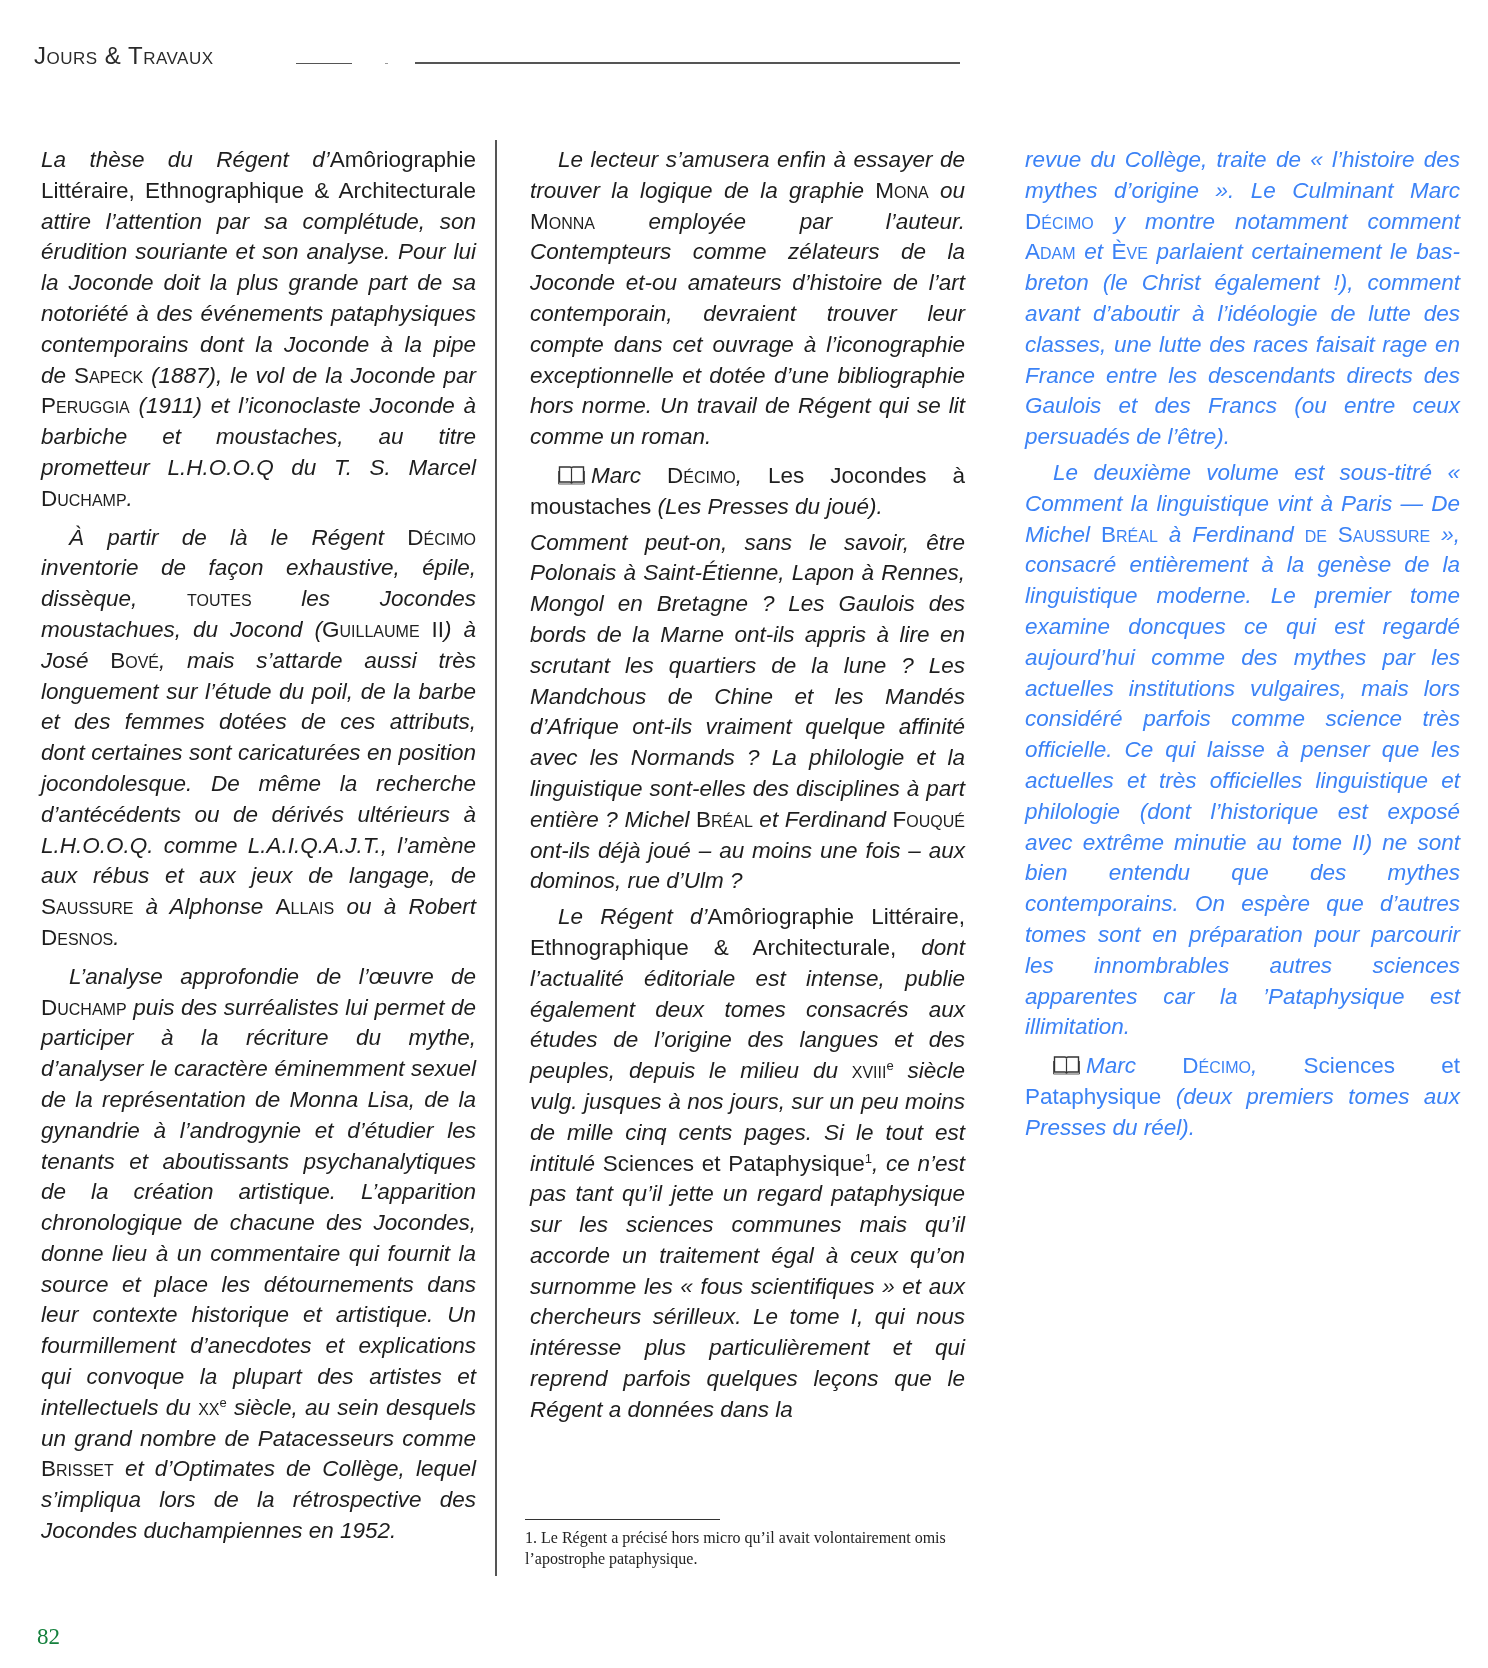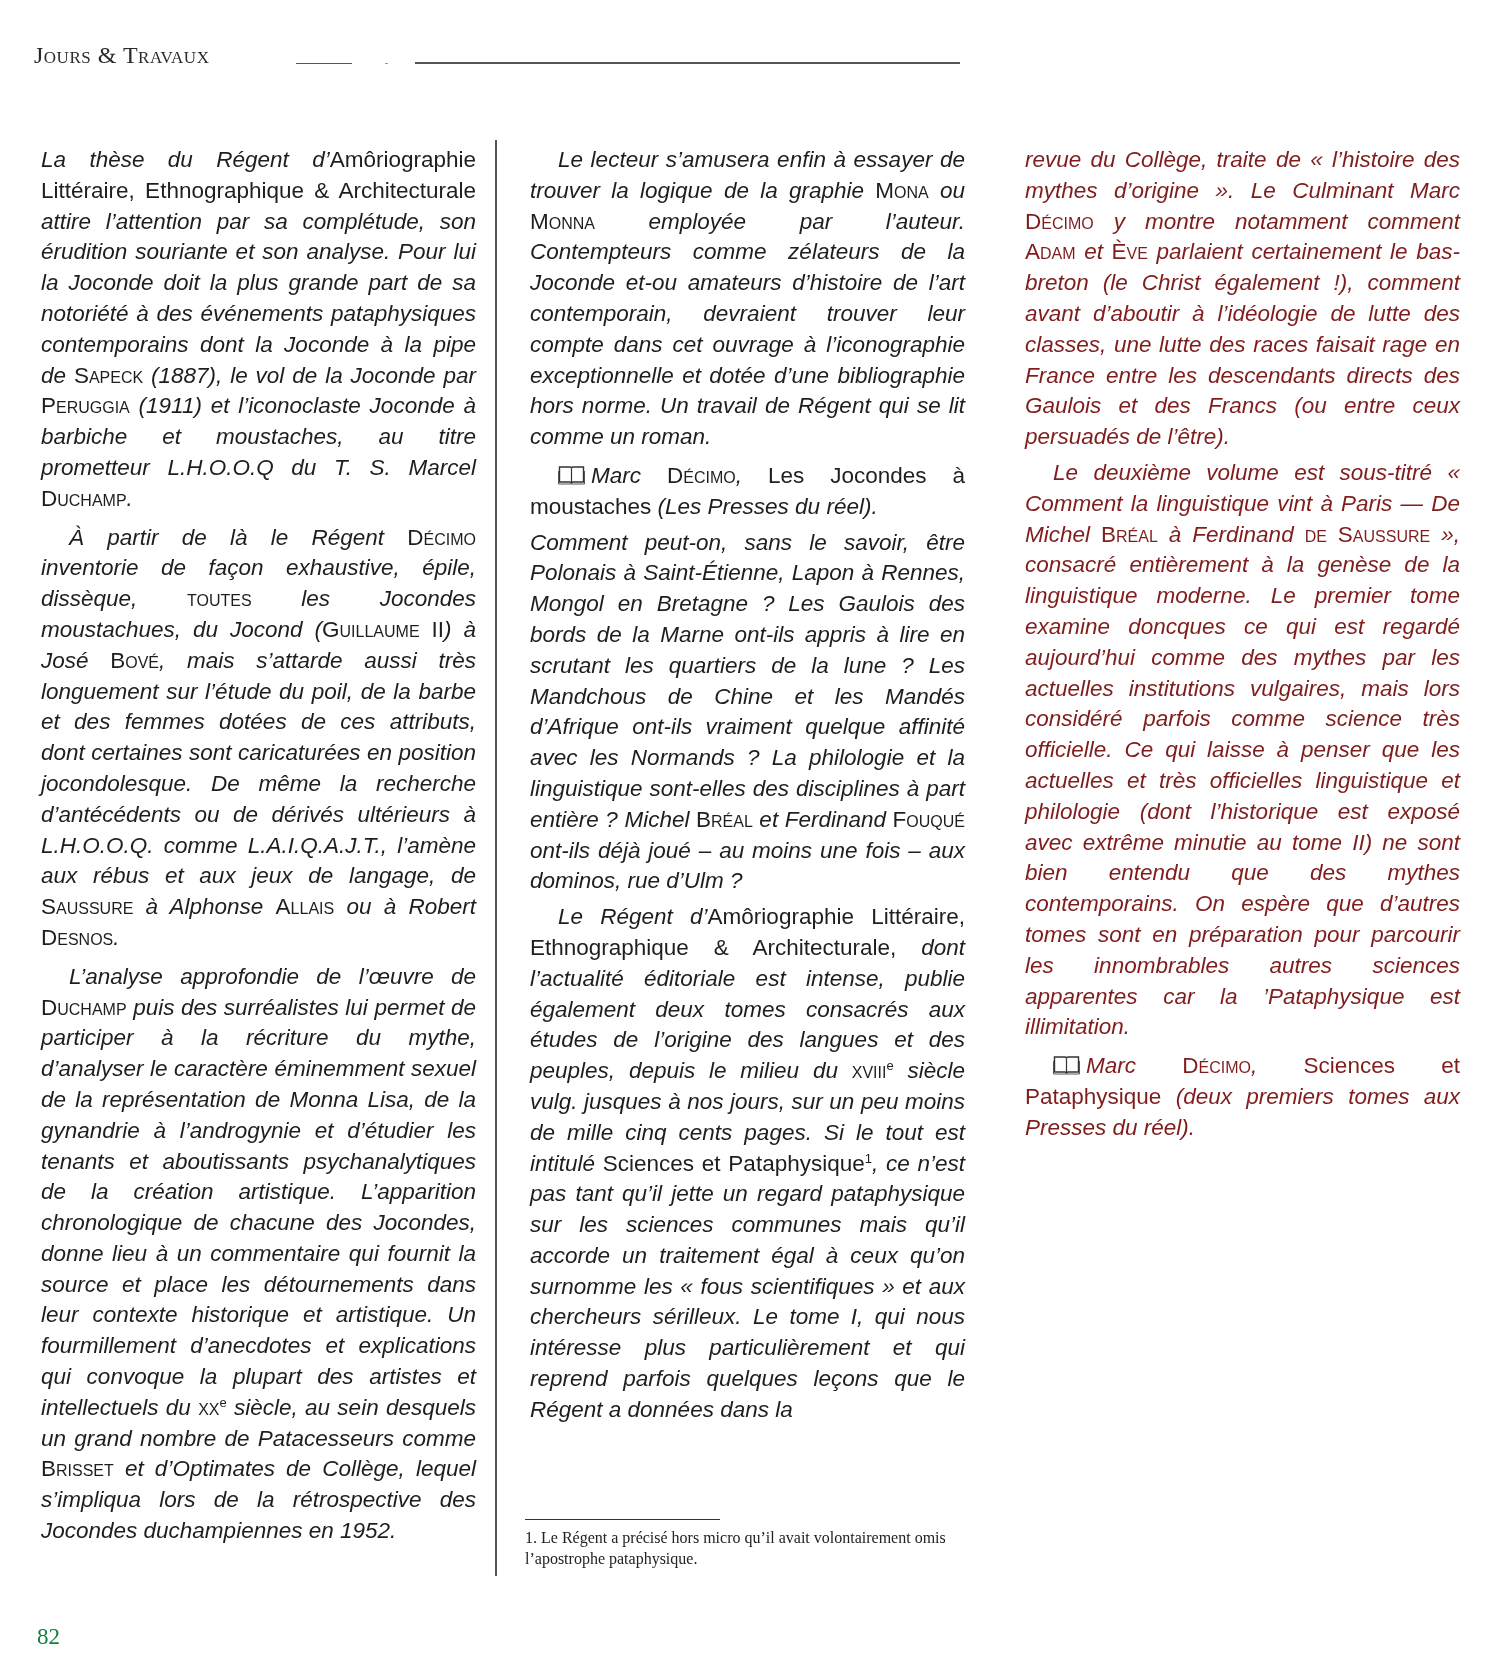--- a/index.html
+++ b/index.html
@@ -3,21 +3,21 @@
 <meta charset="utf-8">
 <style>
   html, body { margin: 0; padding: 0; background: #ffffff; }
   body {
     width: 1488px; height: 1668px; position: relative; overflow: hidden;
     color: #222;
     font-family: "DejaVu Serif", "Liberation Serif", serif;
   }
   .running-head {
     position: absolute; left: 34px; top: 42px;
-    font-family: Liberation Serif, serif;
+    font-family: Liberation Sans, sans-serif;
     font-size: 24px; font-variant: small-caps; letter-spacing: 0.5px; color: #2a2a2a;
   }
   .head-rule-short { position: absolute; left: 296px; top: 63px; width: 56px; height: 1px; background: #555; }
   .head-rule-dot { position: absolute; left: 385px; top: 63px; width: 3px; height: 1px; background: #999; }
   .head-rule-long { position: absolute; left: 415px; top: 62px; width: 545px; height: 2px; background: #555; }
 
   .col { position: absolute; top: 140px; width: 445px; }
   .col1 { left: 36px; }
   .col2 { left: 525px; }
   .col3 { left: 1020px; }
@@ -38,21 +38,21 @@
   }
   p.indent { text-indent: 28px; }
   p.gap { margin-top: 8px; }
   .it { font-style: italic; }
   .sc { font-variant: small-caps; }
   sup { font-size: 13px; line-height: 0; }
 
   .book-icon {
     display: inline-block; width: 27px; height: 20px; vertical-align: -2px; margin-right: 6px;
   }
-  .col3 p { color: #7f1d1d; }
+  .col3 p { color: #3b82f6; }
 
   .footnote-rule { position: absolute; left: 525px; top: 1519px; width: 195px; height: 1px; background: #333; }
   .footnote {
     position: absolute; left: 525px; top: 1527px; width: 445px;
     font-family: "Liberation Serif", serif; 
     font-size: 16px; line-height: 21px; color: #222; text-align: left;
   }
   .folio {
     position: absolute; left: 37px; top: 1624px;
     font-family: "Liberation Serif", serif; font-size: 23px; color: #15803d;
@@ -74,21 +74,21 @@
   <p class="indent gap"><span class="it">L’analyse approfondie de l’œuvre de </span><span class="sc">Duchamp</span><span class="it"> puis des surréalistes lui permet de participer à la récriture du mythe, d’analyser le caractère éminemment sexuel de la représentation de Monna Lisa, de la gynandrie à l’androgynie et d’étudier les tenants et aboutissants psychanalytiques de la création artistique. L’apparition chronologique de chacune des Jocondes, donne lieu à un commentaire qui fournit la source et place les détournements dans leur contexte historique et artistique. Un fourmillement d’anecdotes et explications qui convoque la plupart des artistes et intellectuels du </span><span class="sc">xx</span><sup>e</sup><span class="it"> siècle, au sein desquels un grand nombre de Patacesseurs comme </span><span class="sc">Brisset</span><span class="it"> et d’Optimates de Collège, lequel s’impliqua lors de la rétrospective des Jocondes duchampiennes en 1952.</span></p>
 </div>
 
 <div class="col col2">
   <p class="indent"><span class="it">Le lecteur s’amusera enfin à essayer de trouver la logique de la graphie </span><span class="sc">Mona</span><span class="it"> ou </span><span class="sc">Monna</span><span class="it"> employée par l’auteur. Contempteurs comme zélateurs de la Joconde et-ou amateurs d’histoire de l’art contemporain, devraient trouver leur compte dans cet ouvrage à l’iconographie exceptionnelle et dotée d’une bibliographie hors norme. Un travail de Régent qui se lit comme un roman.</span></p>
   <p class="indent gap">
     <svg class="book-icon" viewBox="0 0 27 20">
       <path d="M1.5 2 L1.5 17 L12 17 Q13.5 17 13.5 18.5 Q13.5 17 15 17 L25.5 17 L25.5 2 L15 2 Q13.5 2 13.5 3.5 Q13.5 2 12 2 Z" fill="none" stroke="#333" stroke-width="1.4"></path>
       <line x1="13.5" y1="3.5" x2="13.5" y2="18.5" stroke="#333" stroke-width="1.2"></line>
       <path d="M0.5 6 L0.5 19 L26.5 19 L26.5 6" fill="none" stroke="#555" stroke-width="1"></path>
-    </svg><span><span class="it">Marc </span><span class="sc">Décimo</span><span class="it">, </span><span class="">Les Jocondes à moustaches </span><span class="it">(Les Presses du réel).</span></span>
+    </svg><span><span class="it">Marc </span><span class="sc">Décimo</span><span class="it">, </span><span class="">Les Jocondes à moustaches </span><span class="it">(Les Presses du joué).</span></span>
   </p>
   <p><span class="it">Comment peut-on, sans le savoir, être Polonais à Saint-Étienne, Lapon à Rennes, Mongol en Bretagne ? Les Gaulois des bords de la Marne ont-ils appris à lire en scrutant les quartiers de la lune ? Les Mandchous de Chine et les Mandés d’Afrique ont-ils vraiment quelque affinité avec les Normands ? La philologie et la linguistique sont-elles des disciplines à part entière ? Michel </span><span class="sc">Bréal</span><span class="it"> et Ferdinand </span><span class="sc">Fouqué</span><span class="it"> ont-ils déjà joué – au moins une fois – aux dominos, rue d’Ulm ?</span></p>
   <p class="indent" id="flow-src"><span class="it">Le Régent </span><span class="it">d’</span><span class="">Amôriographie Littéraire, Ethnographique &amp; Architecturale, </span><span class="it">dont l’actualité éditoriale est intense, publie également deux tomes consacrés aux études de l’origine des langues et des peuples, depuis le milieu du </span><span class="sc">xviii</span><sup>e</sup><span class="it"> siècle vulg. jusques à nos jours, sur un peu moins de mille cinq cents pages. Si le tout est intitulé </span><span class="">Sciences et Pataphysique</span><sup>1</sup><span class="it">, ce n’est pas tant qu’il jette un regard pataphysique sur les sciences communes mais qu’il accorde un traitement égal à ceux qu’on surnomme les « fous scientifiques » et aux chercheurs sérilleux. Le tome I, qui nous intéresse plus particulièrement et qui reprend parfois quelques leçons que le Régent a données dans la </span></p>
 </div>
 
 <div class="col col3">
   <p id="flow-dst"><span class="it">revue du Collège, traite de « l’histoire des mythes d’origine ». Le Culminant Marc </span><span class="sc">Décimo</span><span class="it"> y montre notamment comment </span><span class="sc">Adam</span><span class="it"> et </span><span class="sc">Ève</span><span class="it"> parlaient certainement le bas-breton (le Christ également !), comment avant d’aboutir à l’idéologie de lutte des classes, une lutte des races faisait rage en France entre les descendants directs des Gaulois et des Francs (ou entre ceux persuadés de l’être).</span></p>
   <p class="indent"><span class="it">Le deuxième volume est sous-titré « Comment la linguistique vint à Paris — De Michel </span><span class="sc">Bréal</span><span class="it"> à Ferdinand </span><span class="sc">de Saussure</span><span class="it"> », consacré entièrement à la genèse de la linguistique moderne. Le premier tome examine doncques ce qui est regardé aujourd’hui comme des mythes par les actuelles institutions vulgaires, mais lors considéré parfois comme science très officielle. Ce qui laisse à penser que les actuelles et très officielles linguistique et philologie (dont l’historique est exposé avec extrême minutie au tome II) ne sont bien entendu que des mythes contemporains. On espère que d’autres tomes sont en préparation pour parcourir les innombrables autres sciences apparentes car la ’Pataphysique est illimitation.</span></p>
   <p class="indent gap">
     <svg class="book-icon" viewBox="0 0 27 20">

